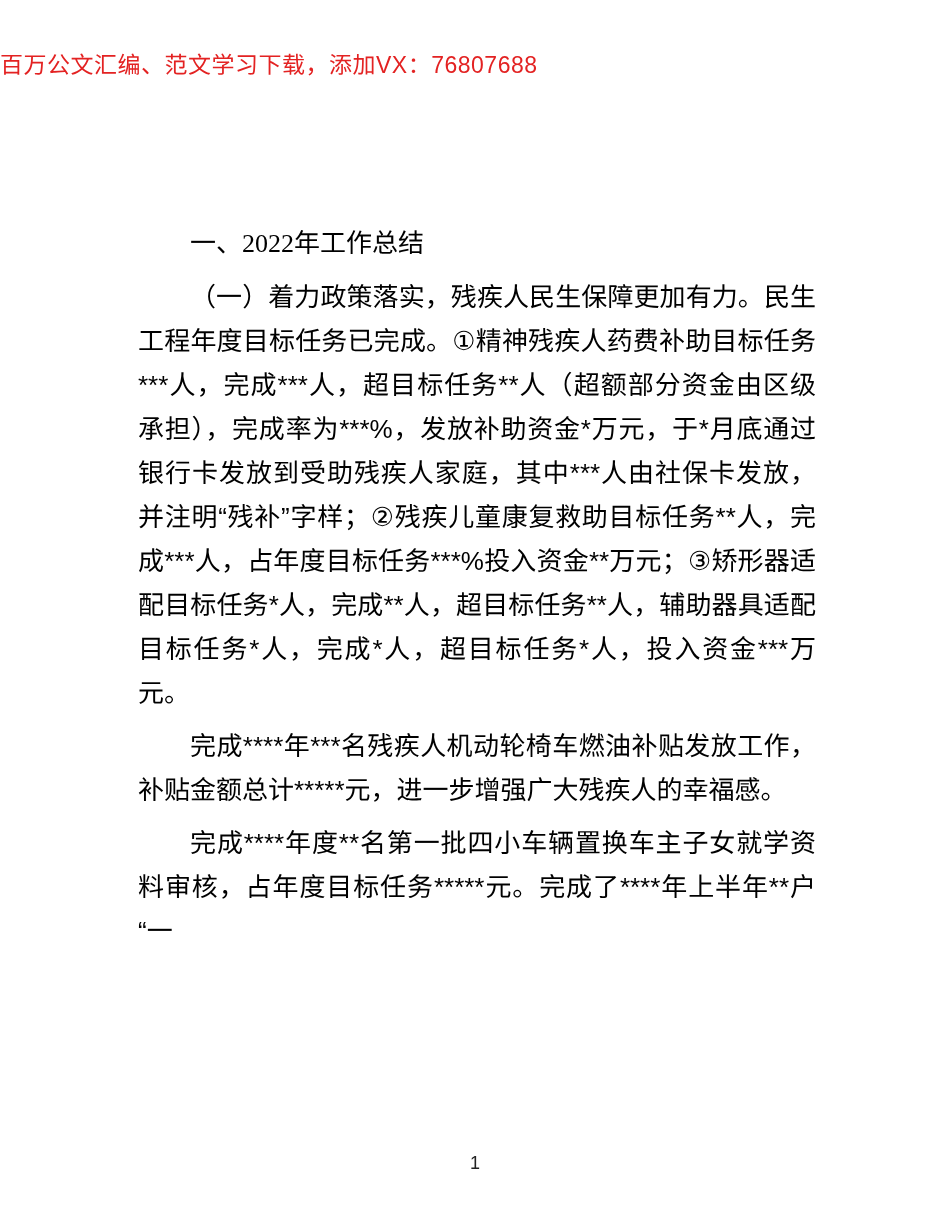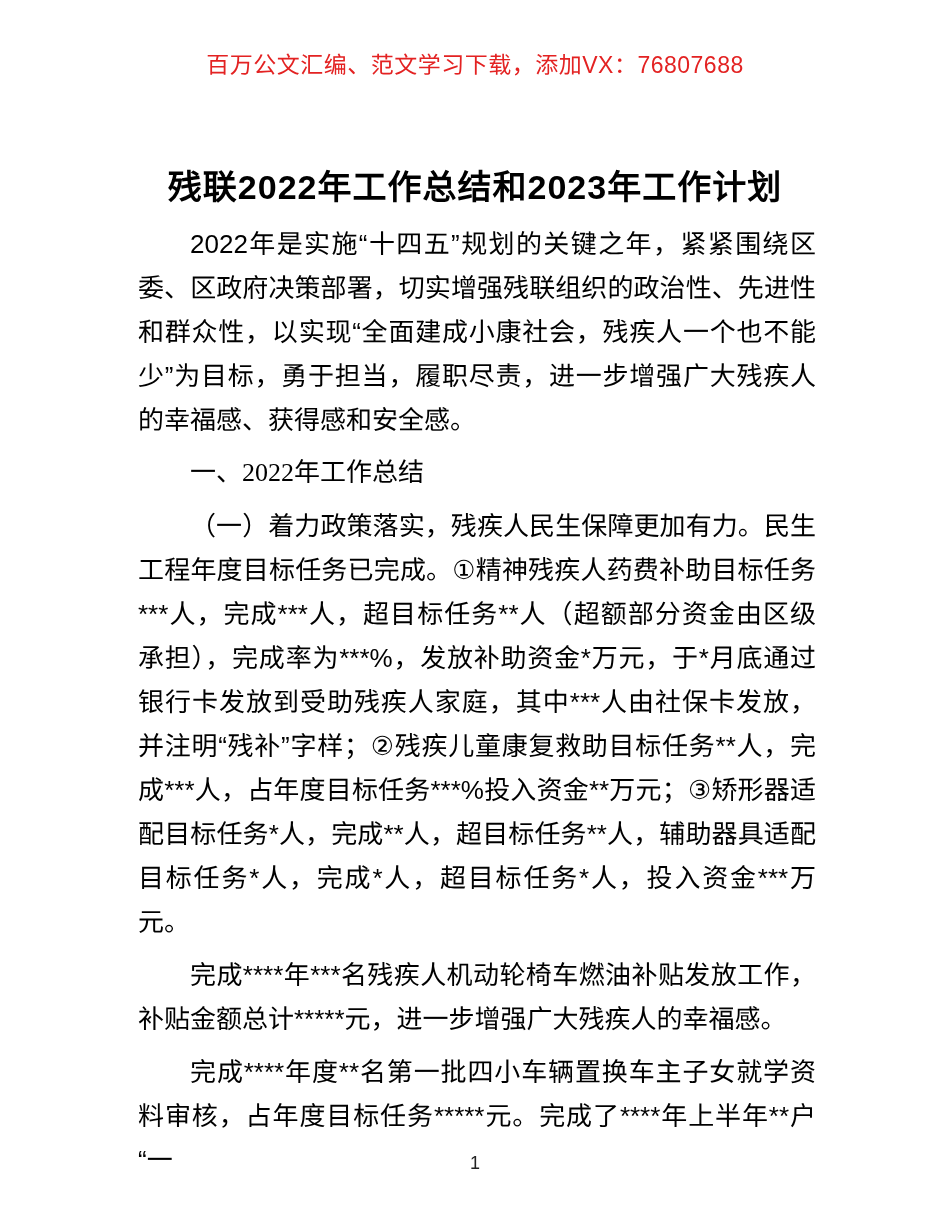--- a/index.html
+++ b/index.html
@@ -22,21 +22,21 @@
     background: var(--page-bg);
     color: var(--text-color);
     font-family: "Liberation Sans", "DejaVu Sans", sans-serif;
     overflow: hidden;
   }
   .notice {
     position: absolute;
     top: 50px;
     left: 0;
     right: 0;
-    text-align: center;
+    text-align: left;
     font-size: 23px;
     line-height: 30px;
     color: var(--notice-color);
     letter-spacing: 0.5px;
   }
   .doc-title {
     position: absolute;
     top: 164px;
     left: 0;
     right: 0;
@@ -77,24 +77,22 @@
     color: #222222;
   }
 </style>
 </head>
 <body>
 
 <div class="page">
 
   <div class="notice">百万公文汇编、范文学习下载，添加VX：76807688</div>
 
-  <h1 class="doc-title">残联2022年工作总结和2023年工作计划</h1>
 
   <div class="doc-body">
-    <p class="para">2022年是实施“十四五”规划的关键之年，紧紧围绕区委、区政府决策部署，切实增强残联组织的政治性、先进性和群众性，以实现“全面建成小康社会，残疾人一个也不能少”为目标，勇于担当，履职尽责，进一步增强广大残疾人的幸福感、获得感和安全感。</p>
     <p class="para section-heading">一、2022年工作总结</p>
     <p class="para">（一）着力政策落实，残疾人民生保障更加有力。民生工程年度目标任务已完成。①精神残疾人药费补助目标任务***人，完成***人，超目标任务**人（超额部分资金由区级承担），完成率为***%，发放补助资金*万元，于*月底通过银行卡发放到受助残疾人家庭，其中***人由社保卡发放，并注明“残补”字样；②残疾儿童康复救助目标任务**人，完成***人，占年度目标任务***%投入资金**万元；③矫形器适配目标任务*人，完成**人，超目标任务**人，辅助器具适配目标任务*人，完成*人，超目标任务*人，投入资金***万元。</p>
     <p class="para">完成****年***名残疾人机动轮椅车燃油补贴发放工作，补贴金额总计*****元，进一步增强广大残疾人的幸福感。</p>
     <p class="para">完成****年度**名第一批四小车辆置换车主子女就学资料审核，占年度目标任务*****元。完成了****年上半年**户“一</p>
   </div>
 
   <div class="page-footer">1</div>
 
 </div>
 

